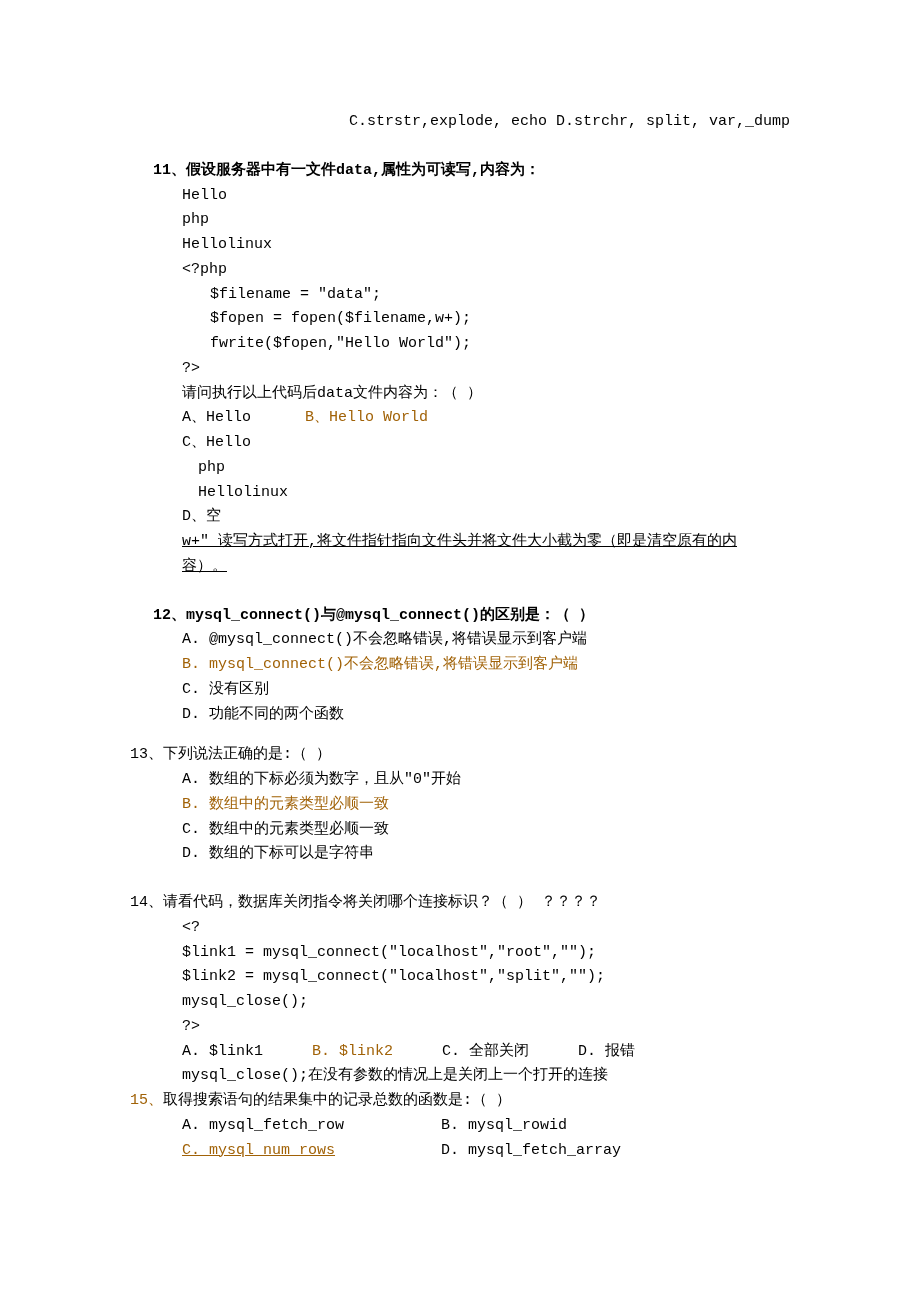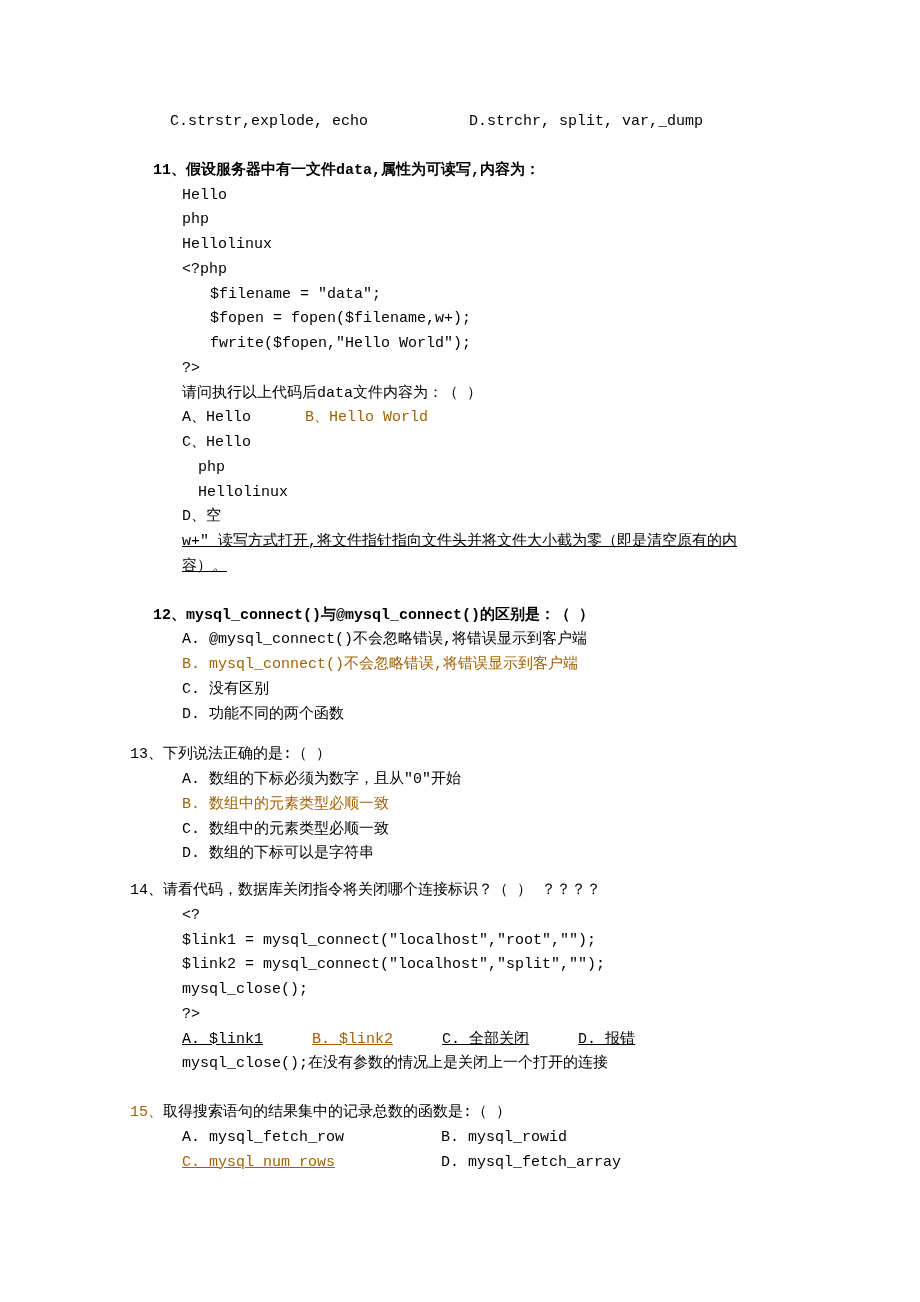--- a/index.html
+++ b/index.html
@@ -9,20 +9,21 @@
       color: #000;
       background: #fff;
       margin: 0;
       padding: 110px 130px 60px 130px;
       width: 920px;
       box-sizing: border-box;
     }
     .options-row {
       margin-left: 40px;
       font-family: "Courier New", monospace;
+      text-align: right;
     }
     .q-title {
       font-weight: bold;
       margin-top: 24px;
       margin-left: 23px;
     }
     .indent {
       margin-left: 52px;
     }
     .indent2 {
@@ -33,21 +34,20 @@
     }
     .underline {
       text-decoration: underline;
     }
     .mono {
       font-family: "Courier New", monospace;
     }
     .opt-group span {
       display: inline-block;
       margin-right: 40px;
-      text-decoration: underline;
     }
   </style>
 </head>
 <body>
 
 <div class="options-row">
   <span class="mono" style="display:inline-block;width:290px">C.strstr,explode, echo</span>
   <span class="mono">D.strchr, split, var,_dump</span>
 </div>
 
@@ -78,35 +78,35 @@
 <div class="indent red">B. mysql_connect()不会忽略错误,将错误显示到客户端</div>
 <div class="indent">C. 没有区别</div>
 <div class="indent">D. 功能不同的两个函数</div>
 
 <div style="margin-top:16px">13、下列说法正确的是:（  ）</div>
 <div class="indent">A. 数组的下标必须为数字，且从"0"开始</div>
 <div class="indent red">B. 数组中的元素类型必顺一致</div>
 <div class="indent">C. 数组中的元素类型必顺一致</div>
 <div class="indent">D. 数组的下标可以是字符串</div>
 
-<div style="margin-top:12px">14、请看代码，数据库关闭指令将关闭哪个连接标识？（  ） ？？？？</div>
+<div style="margin-top:24px">14、请看代码，数据库关闭指令将关闭哪个连接标识？（  ） ？？？？</div>
 <div class="indent mono">&lt;?</div>
 <div class="indent mono">$link1 = mysql_connect("localhost","root","");</div>
 <div class="indent mono">$link2 = mysql_connect("localhost","split","");</div>
 <div class="indent mono">mysql_close();</div>
 <div class="indent mono">?&gt;</div>
 <div class="indent opt-group">
   <span class="mono">A. $link1</span>
   <span class="mono red">B. $link2</span>
   <span>C. 全部关闭</span>
   <span>D. 报错</span>
 </div>
 <div class="indent">mysql_close();在没有参数的情况上是关闭上一个打开的连接</div>
 
-<div style="margin-top:24px">
+<div style="">
   <span class="red">15、</span><span>取得搜索语句的结果集中的记录总数的函数是:（  ）</span>
 </div>
 <div class="indent">
   <span class="mono" style="display:inline-block;width:250px">A. mysql_fetch_row</span>
   <span class="mono">B. mysql_rowid</span>
 </div>
 <div class="indent">
   <span class="mono red underline" style="display:inline-block;width:250px">C. mysql_num_rows</span>
   <span class="mono">D. mysql_fetch_array</span>
 </div>

